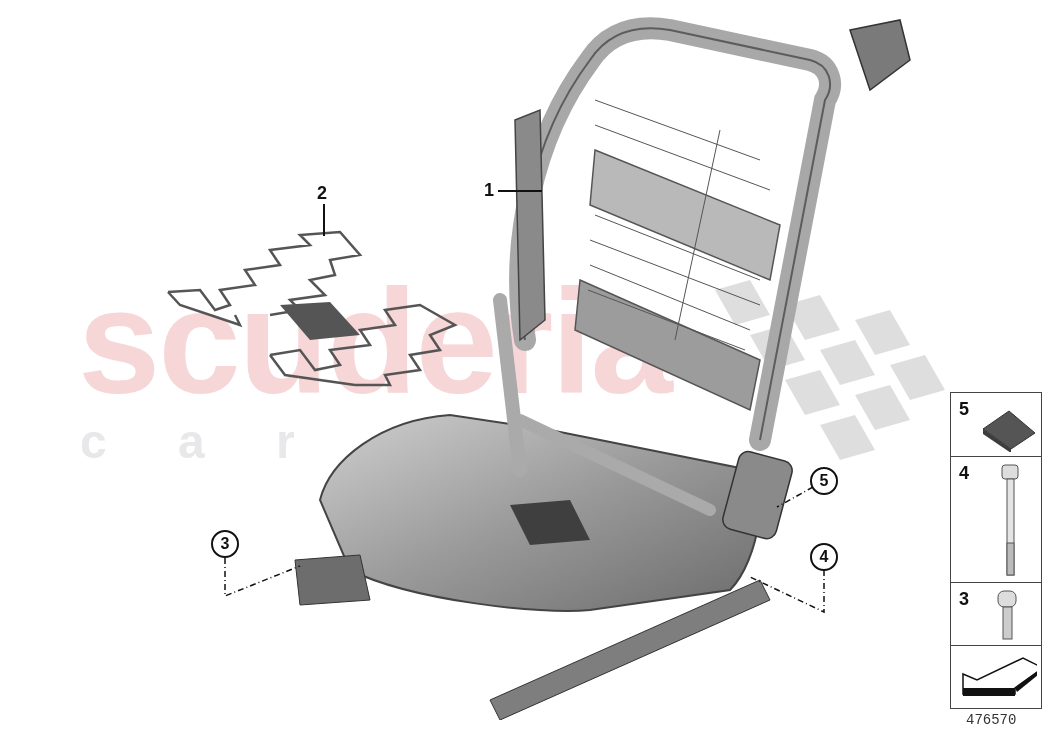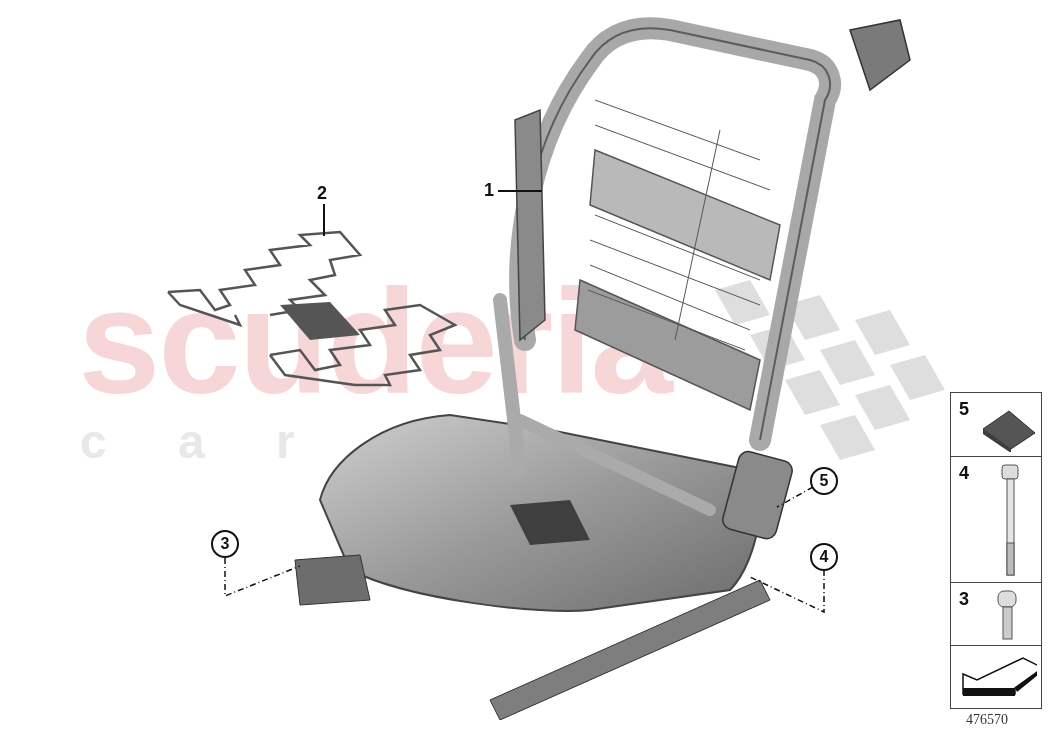--- a/index.html
+++ b/index.html
@@ -6,21 +6,21 @@
   body{width:1050px;height:735px;position:relative;overflow:hidden;font-family:"Liberation Sans",sans-serif;}
   .abs{position:absolute;}
   .wm-main{position:absolute;left:78px;top:268px;font-family:"Liberation Sans",sans-serif;font-weight:bold;font-size:148px;letter-spacing:-2px;color:#f7d6d8;line-height:1;}
   .wm-sub{position:absolute;left:80px;top:418px;font-family:"Liberation Sans",sans-serif;font-weight:bold;font-size:48px;color:#e8e8ea;line-height:1;}
   .wm-sub span{display:inline-block;width:98px;}
   .label{position:absolute;font-family:"Liberation Sans",sans-serif;font-weight:bold;font-size:18px;color:#111;line-height:1;}
   .circle{position:absolute;width:28px;height:28px;border:2px solid #111;border-radius:50%;box-sizing:border-box;display:flex;align-items:center;justify-content:center;font-family:"Liberation Sans",sans-serif;font-weight:bold;font-size:16px;color:#111;background:#fff;}
   .legend{position:absolute;left:950px;top:392px;width:92px;height:317px;border:1px solid #444;box-sizing:border-box;background:#fff;}
   .cell{position:absolute;left:0;width:90px;border-bottom:1px solid #444;box-sizing:border-box;}
   .cell .num{position:absolute;left:8px;top:6px;font-family:"Liberation Sans",sans-serif;font-weight:bold;font-size:18px;color:#111;}
-  .diagram-id{position:absolute;left:966px;top:712px;font-family:Liberation Serif, serif;font-size:14px;color:#333;}
+  .diagram-id{position:absolute;left:966px;top:712px;font-family:Liberation Mono, monospace;font-size:14px;color:#333;}
 </style>
 </head>
 <body>
 
 <div class="wm-main">scuderia</div>
 <div class="wm-sub">
   <span>c</span><span>a</span><span>r</span><span style="color:transparent">p</span><span style="color:transparent">a</span><span style="color:transparent">r</span>
 </div>
 
 <svg class="abs" style="left:700px;top:270px" width="260" height="200">

